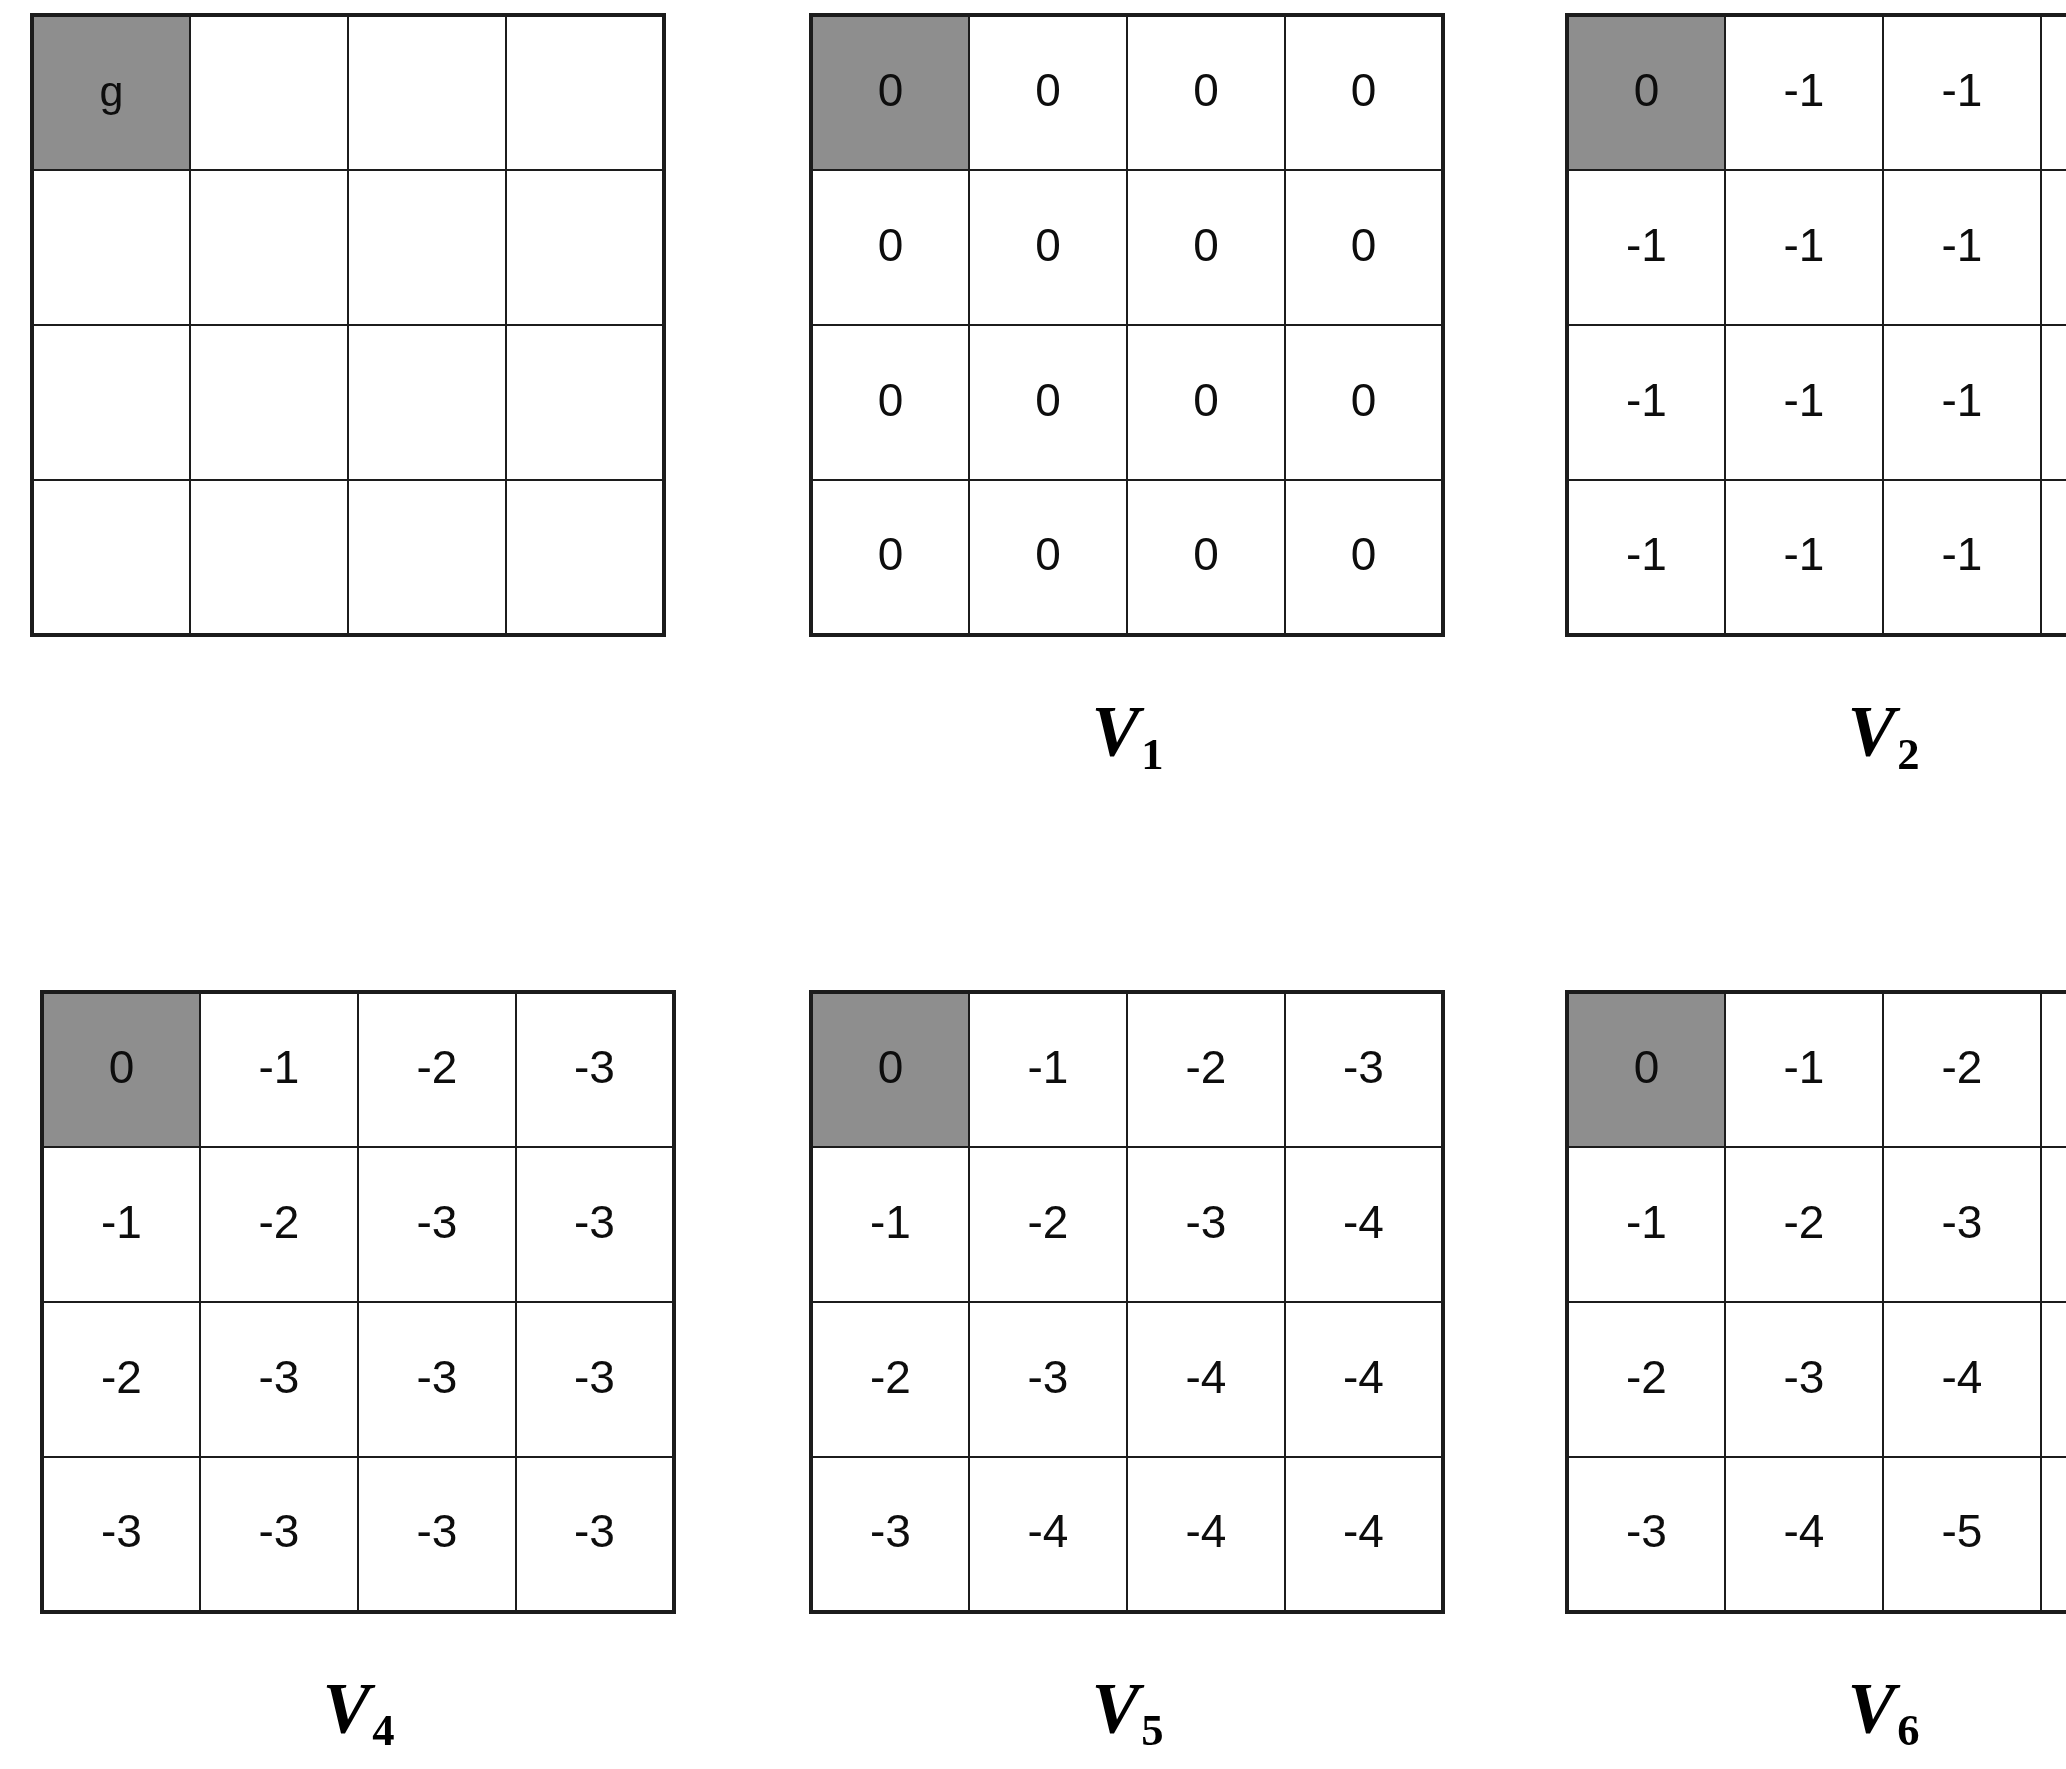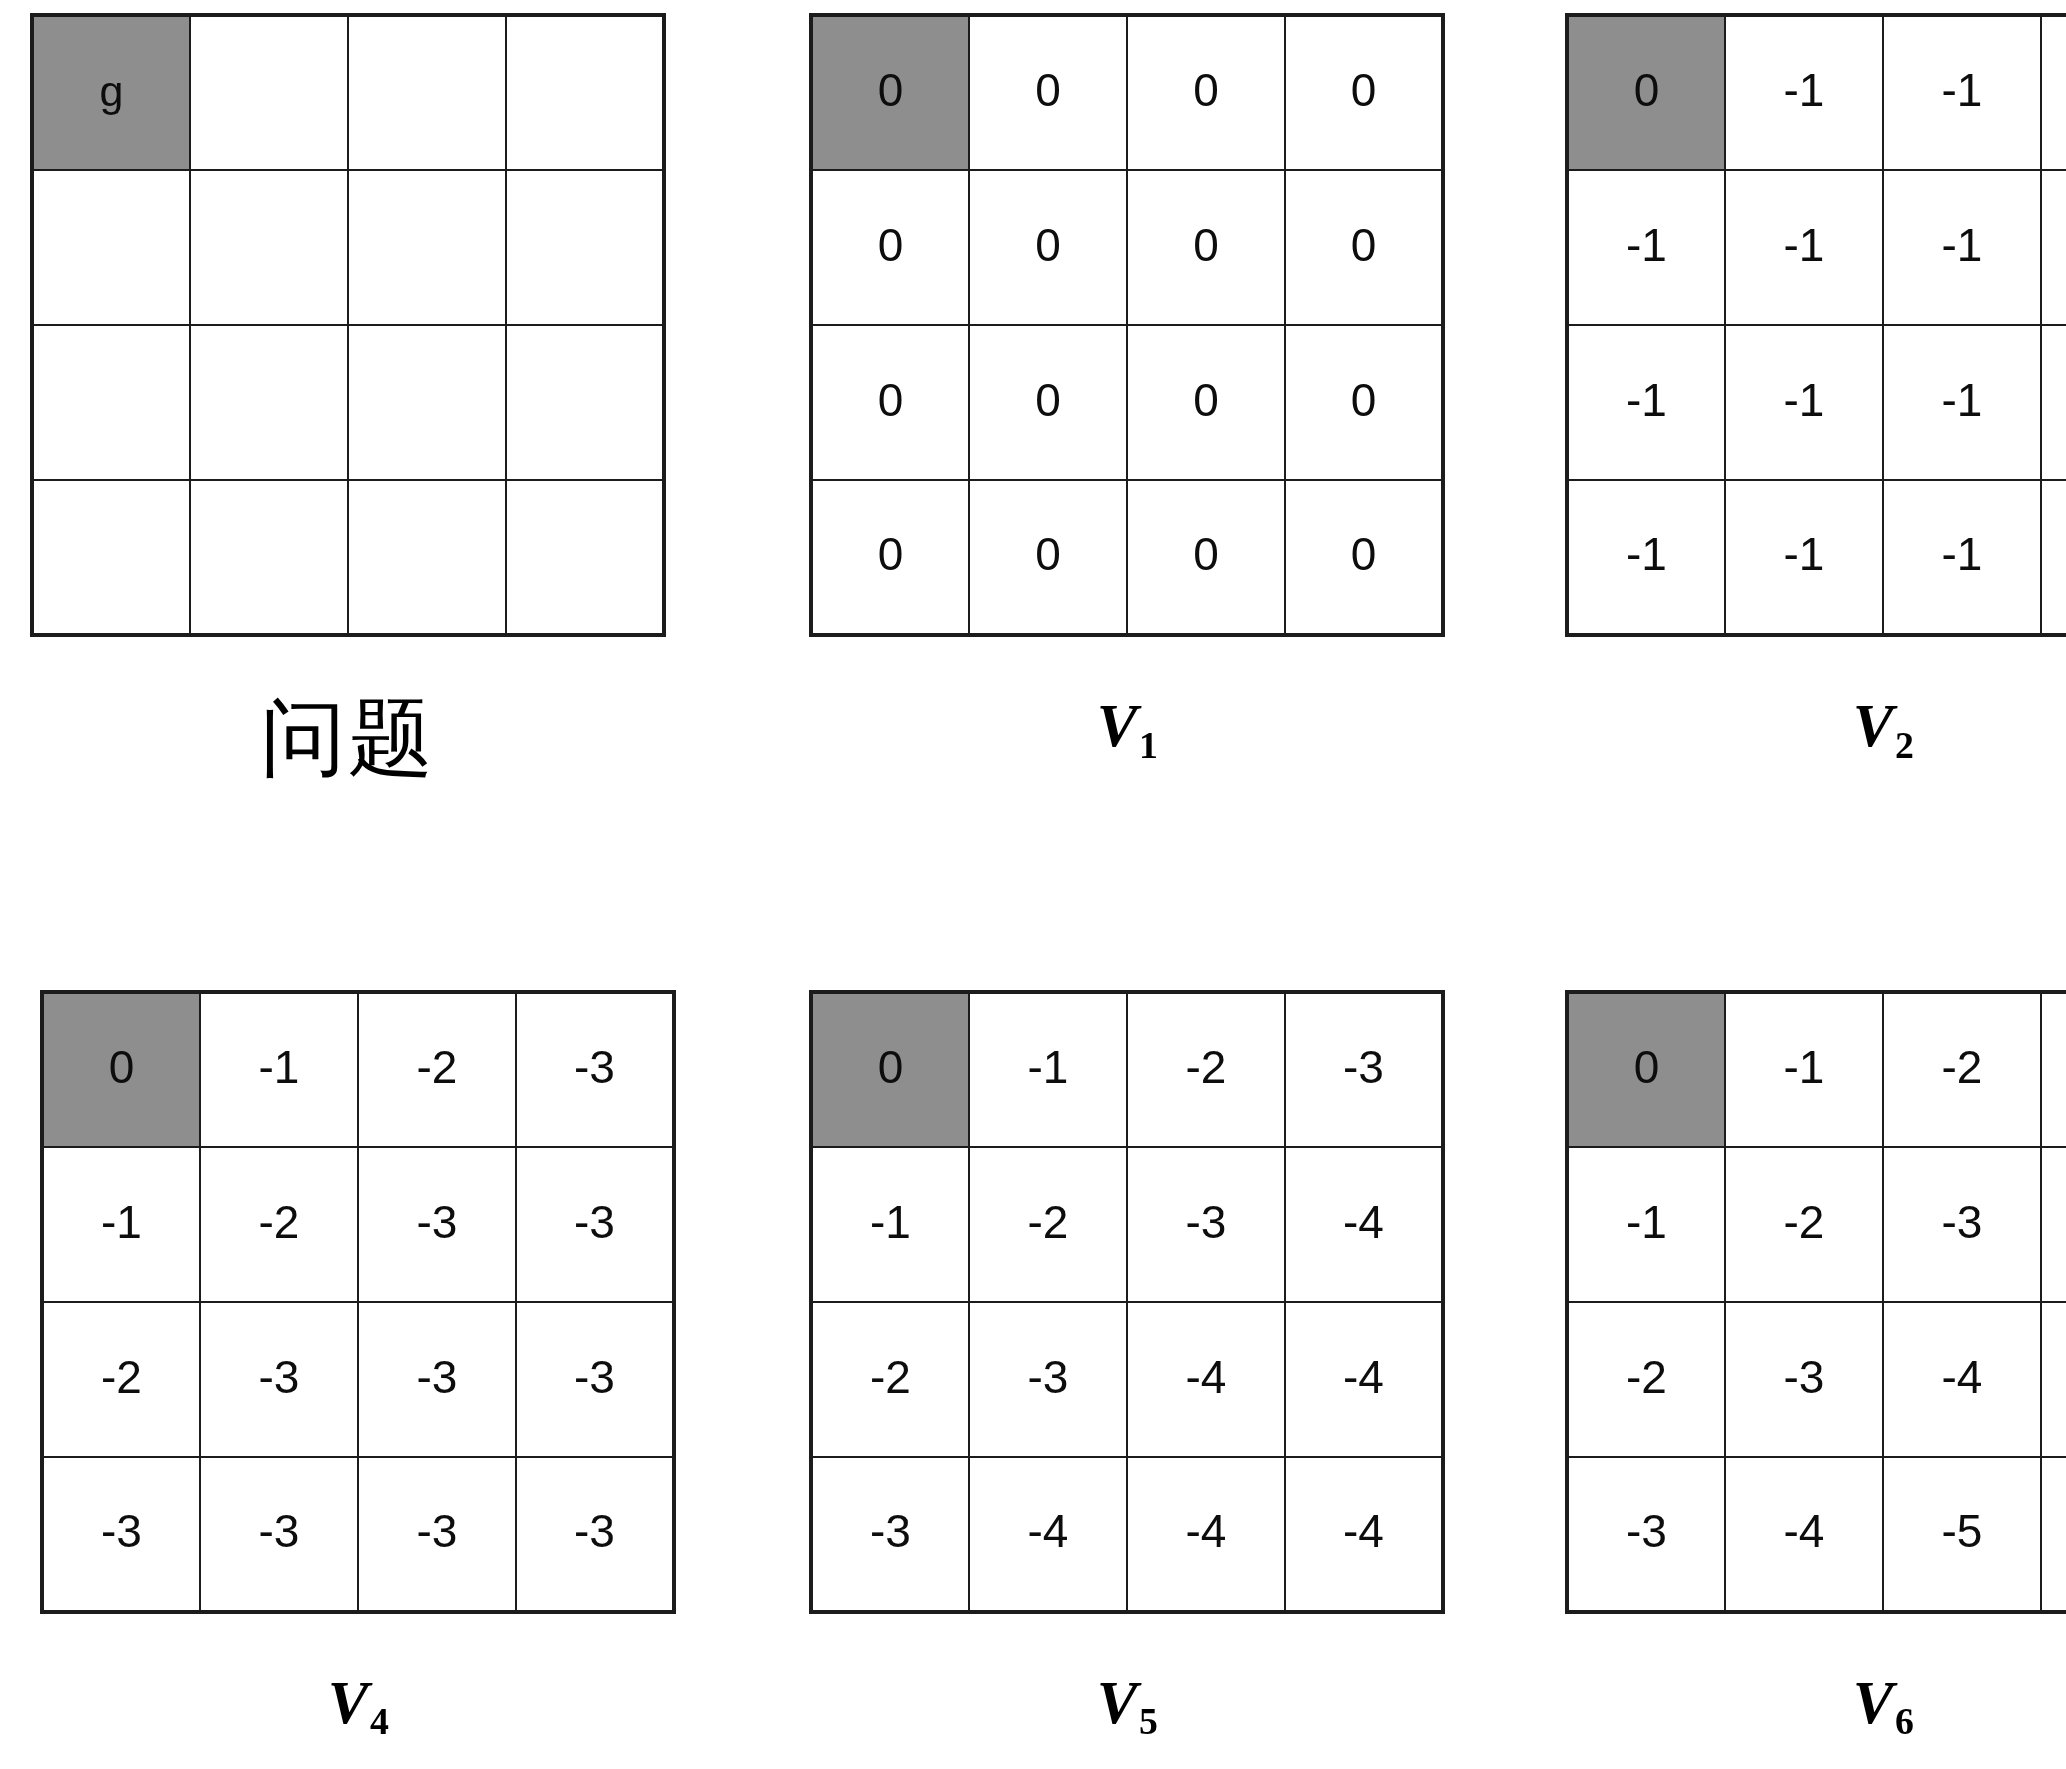--- a/index.html
+++ b/index.html
@@ -72,21 +72,21 @@
     text-align: center;
     color: #000000;
     line-height: 1;
     white-space: nowrap;
   }
 
   .label-math {
     font-family: "Liberation Serif", serif;
     font-weight: bold;
     font-style: italic;
-    font-size: 61px;
+    font-size: 72px;
     letter-spacing: 0.8px;
   }
 
   .label-math .sub {
     font-style: normal;
     font-weight: bold;
     font-size: 0.62em;
     vertical-align: baseline;
     position: relative;
     top: 0.30em;
@@ -125,21 +125,20 @@
           <div class="cell"></div>
           <div class="cell"></div>
         </div>
         <div class="grid-row">
           <div class="cell"></div>
           <div class="cell"></div>
           <div class="cell"></div>
           <div class="cell"></div>
         </div>
       </div>
-      <div class="panel-label label-cjk"><span>问题</span></div>
     </div>
     <div class="grid-panel" style="left: 809px; top: 13.2px;">
       <div class="grid">
         <div class="grid-row">
           <div class="cell shaded">0</div>
           <div class="cell">0</div>
           <div class="cell">0</div>
           <div class="cell">0</div>
         </div>
         <div class="grid-row">

